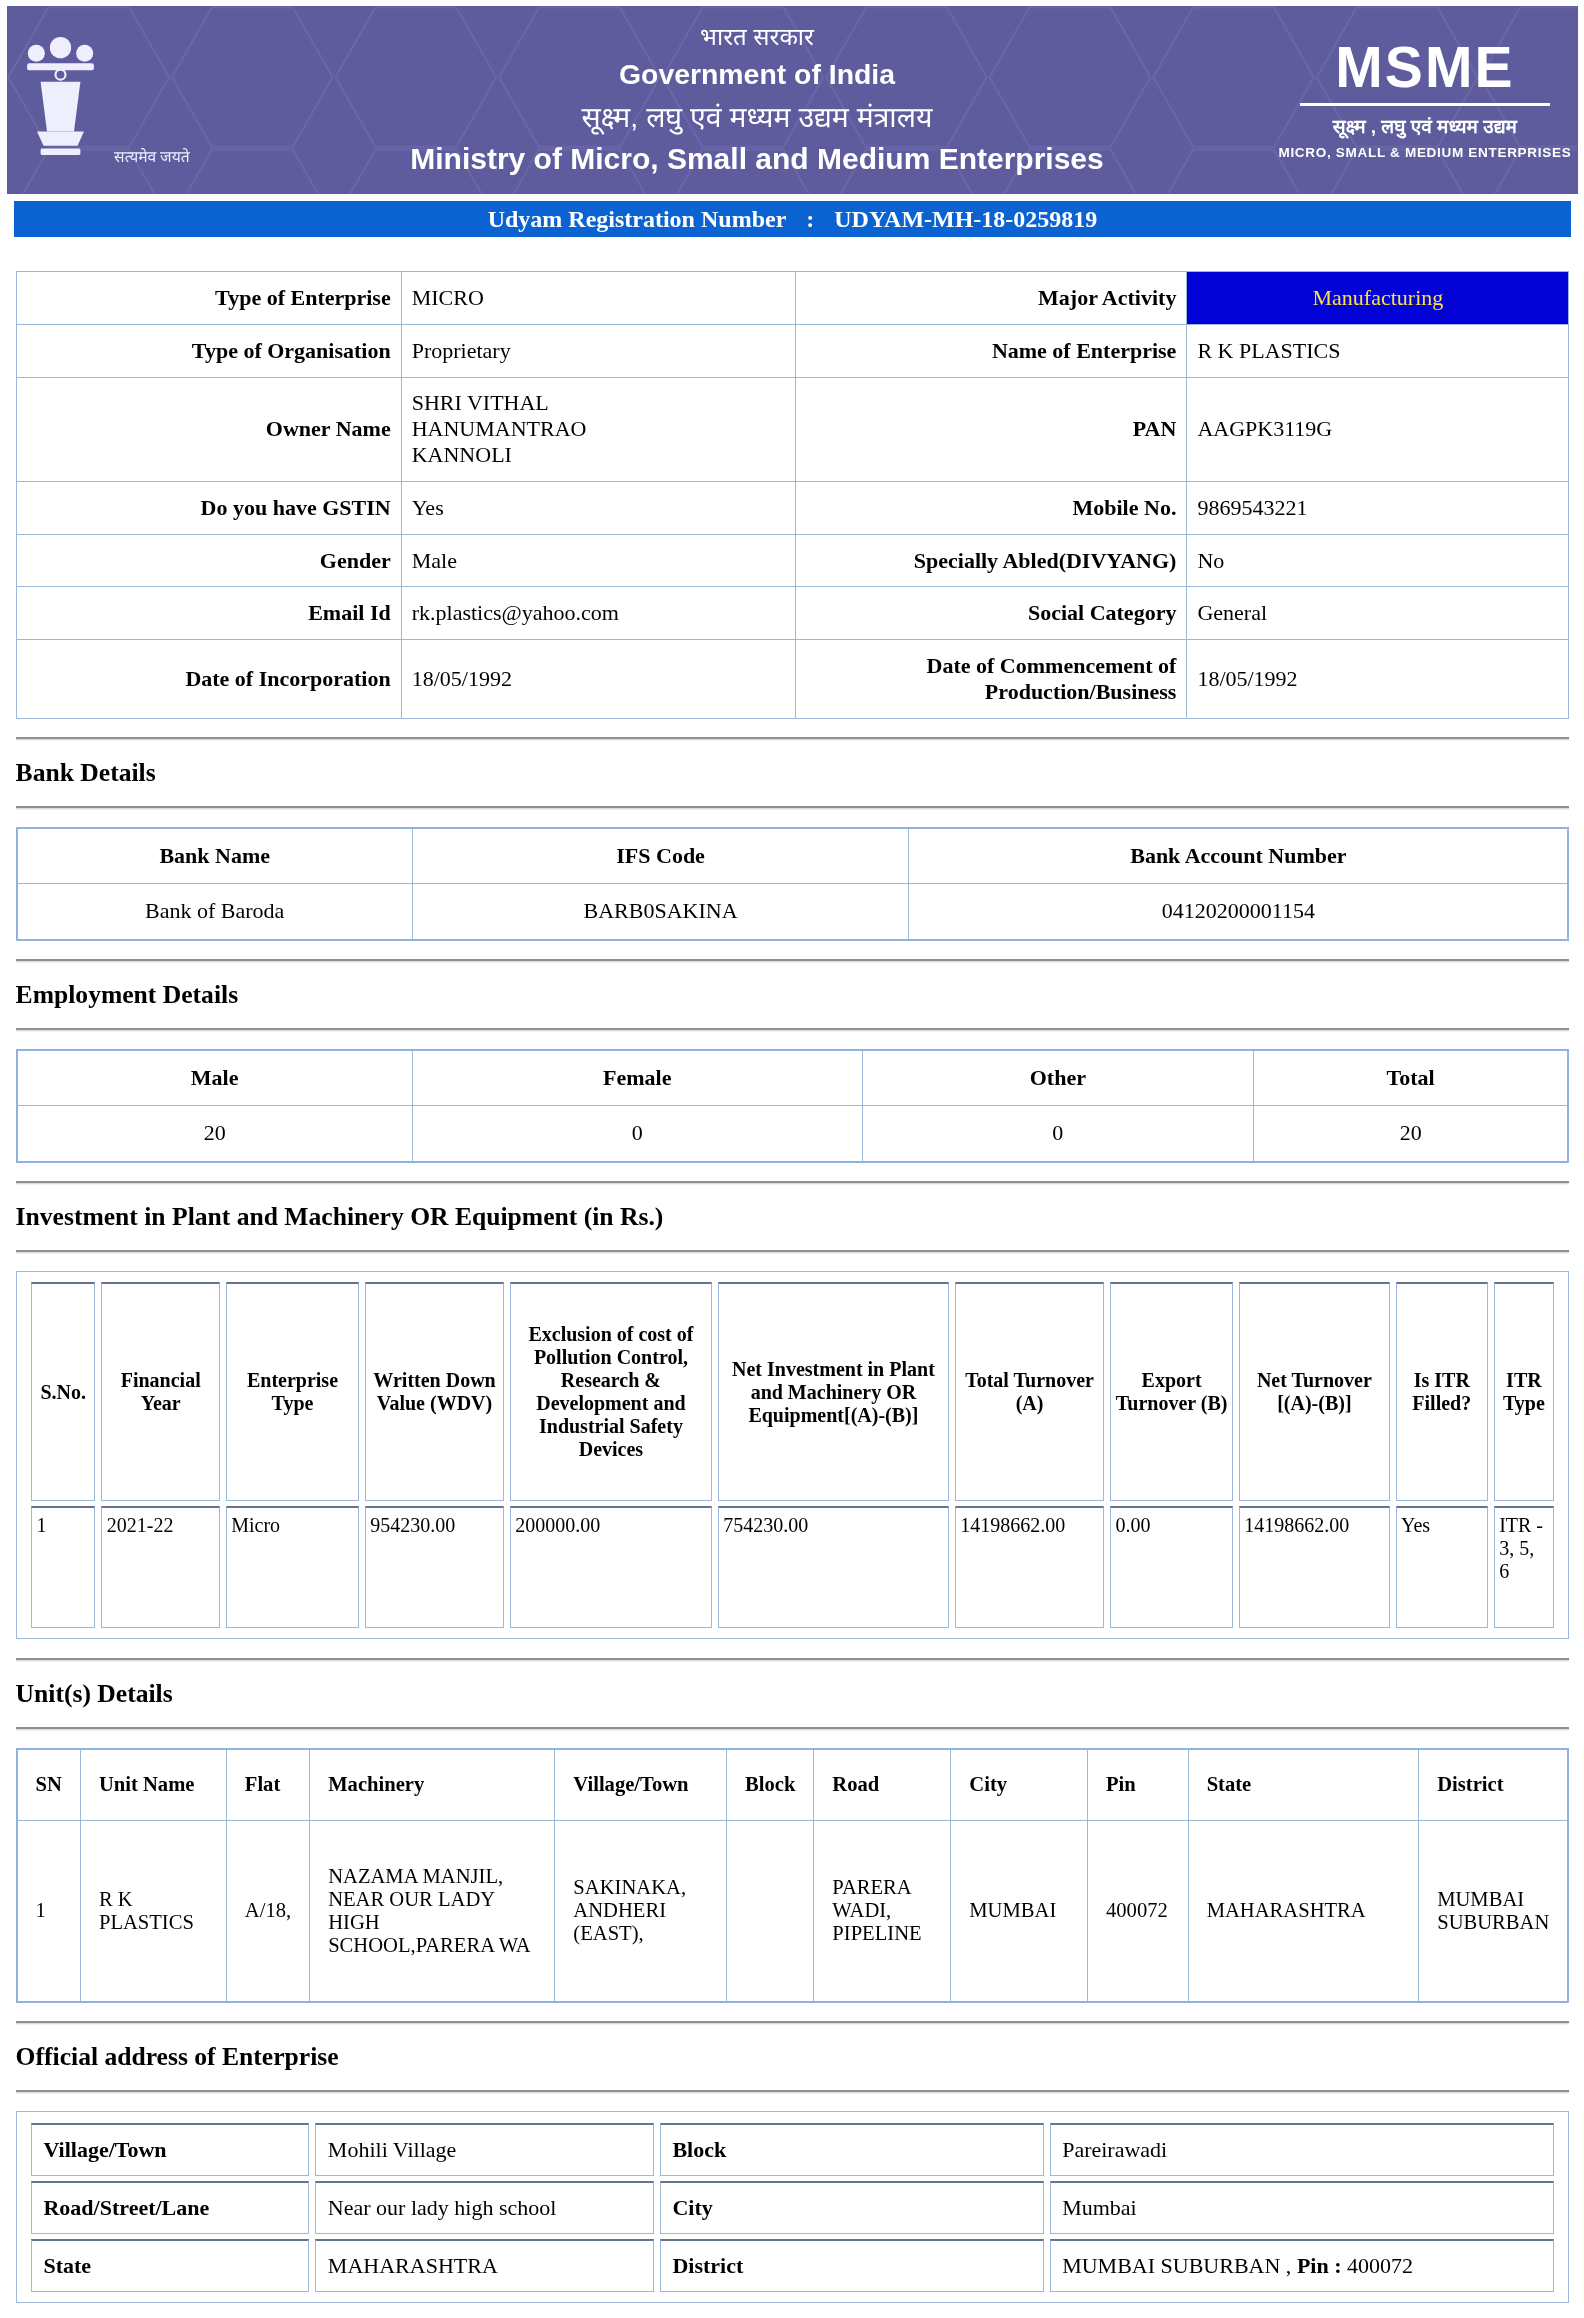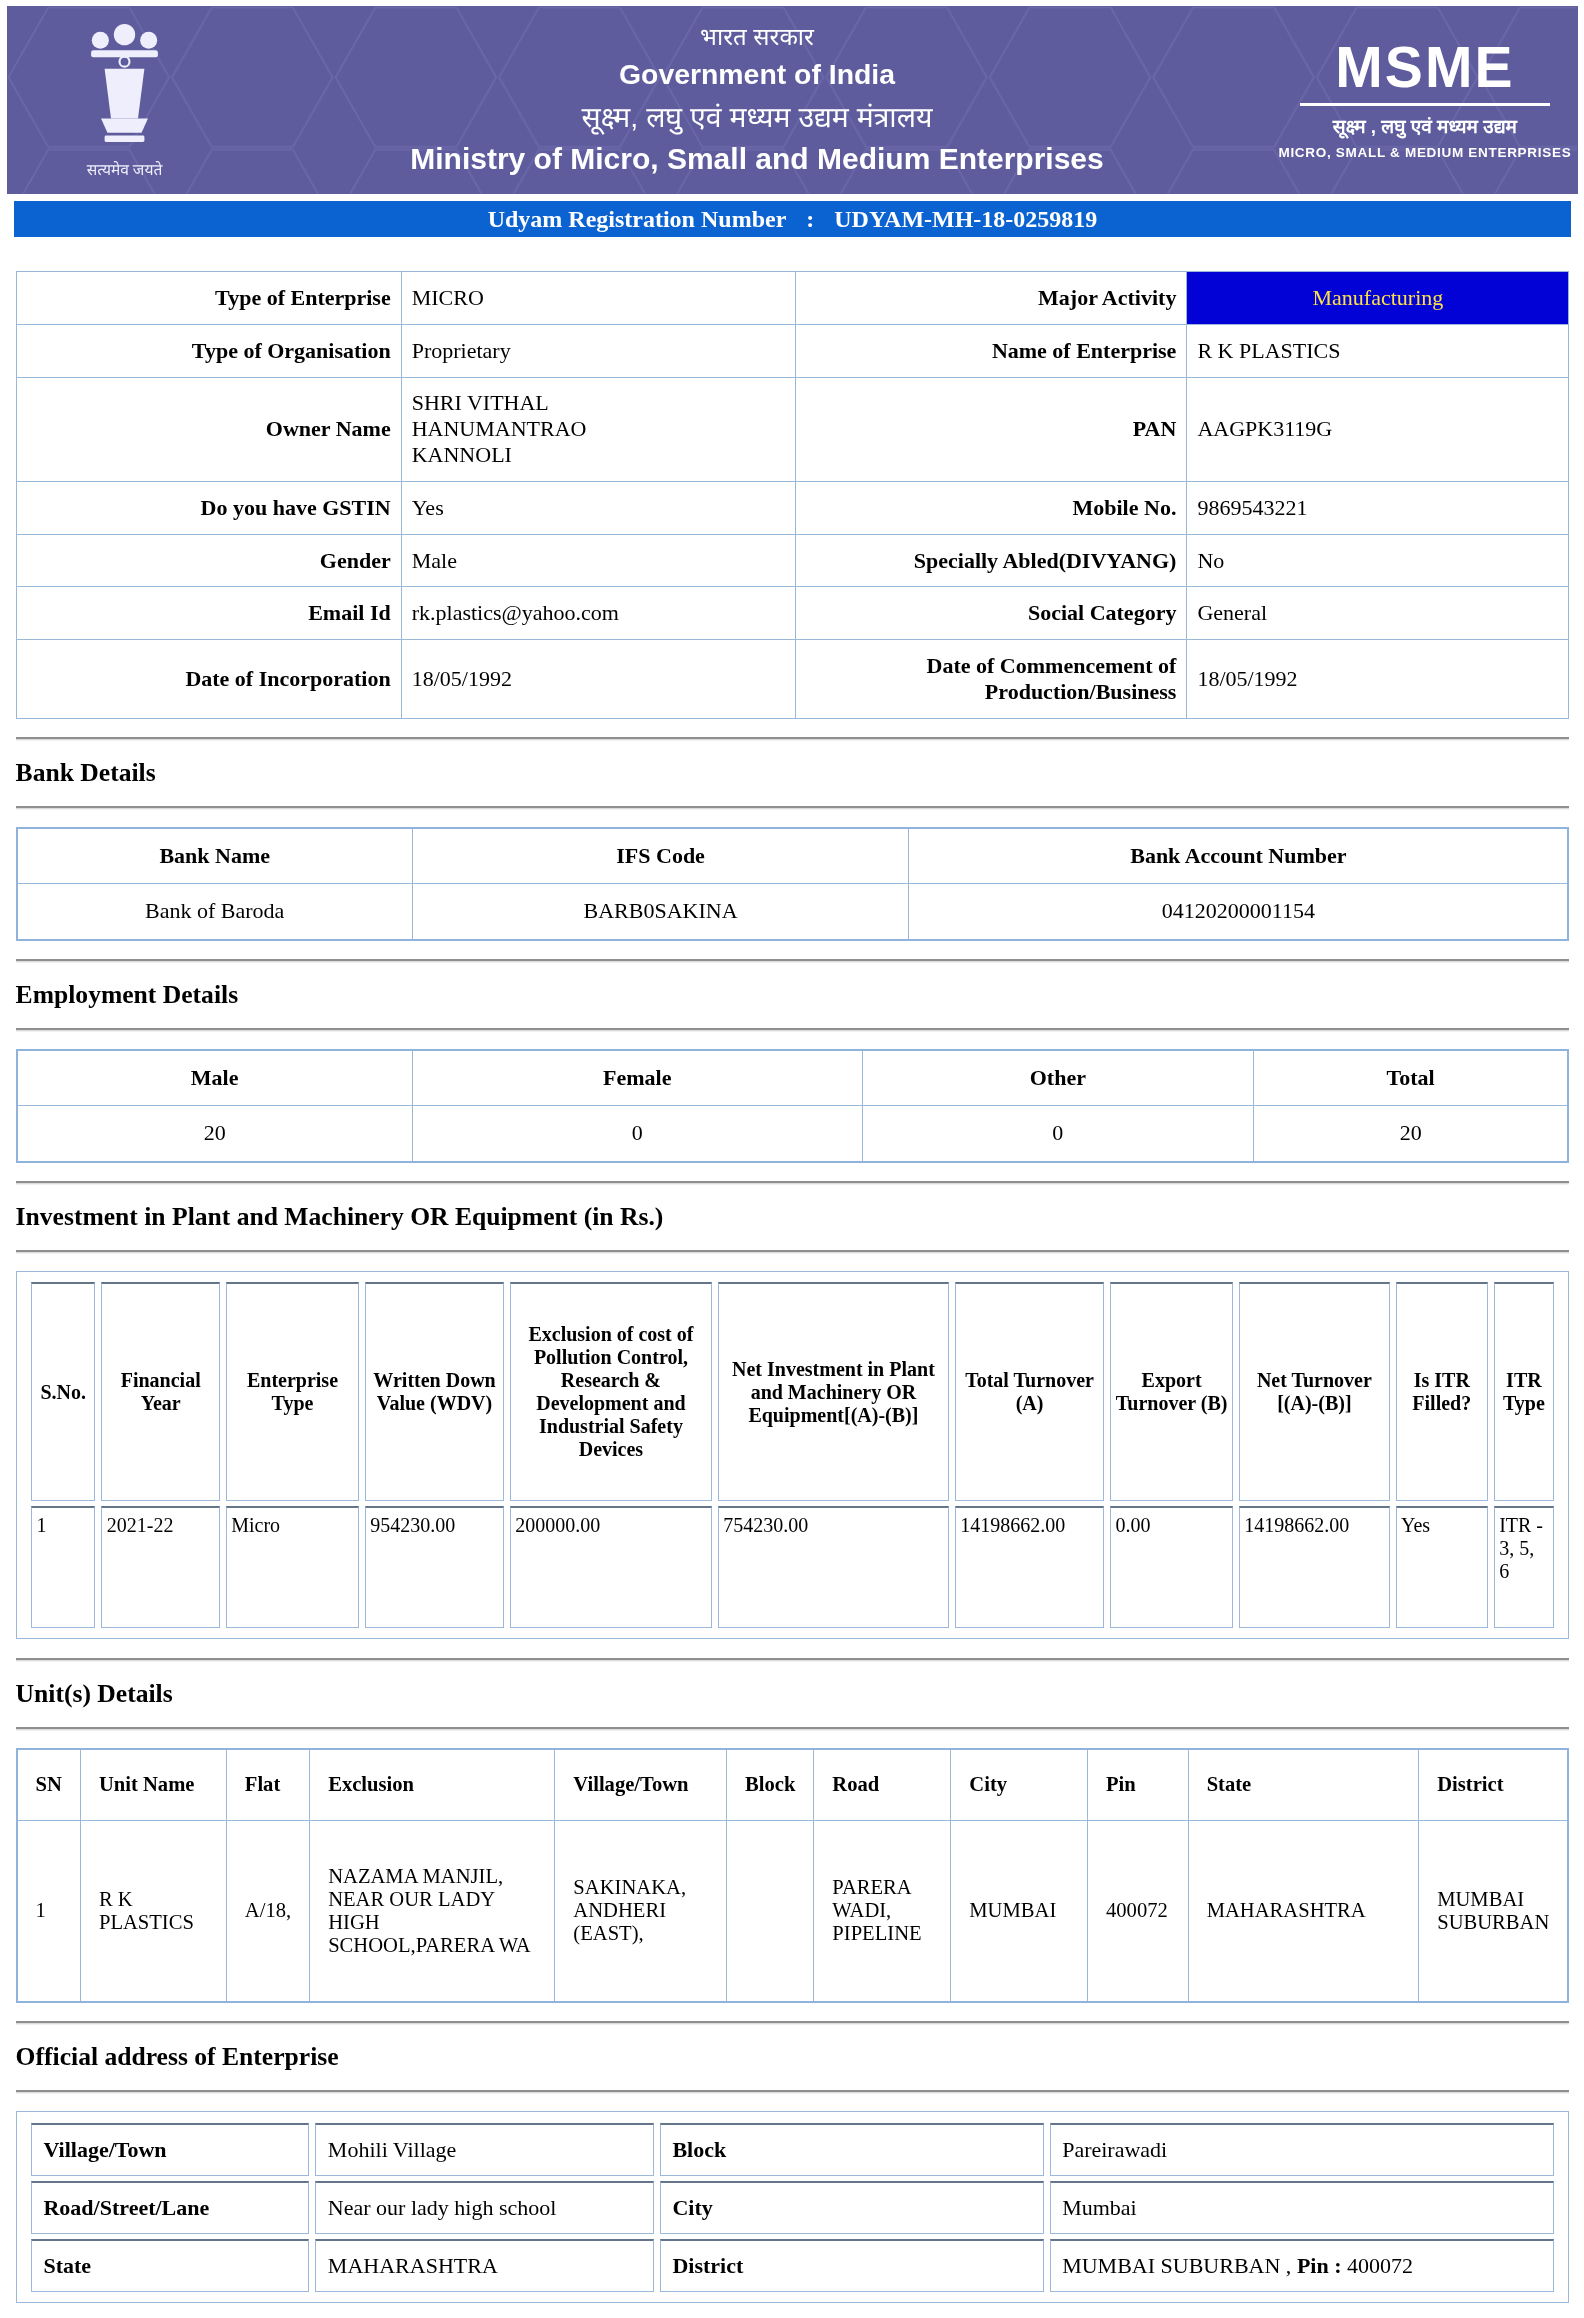--- a/index.html
+++ b/index.html
@@ -1,21 +1,21 @@
 <!DOCTYPE html>
 <html style="font-size:11.4px"><head>
 <meta charset="utf-8">
 <style>
   html,body{margin:0;padding:0;width:1585px;height:2319px;background:#fff;overflow:hidden;
     font-family:"Liberation Serif","DejaVu Serif",serif;color:#000;}
   
   .banner{position:relative;margin:5.7px 7.1px 0;height:188px;background:#5e5c9d;display:flex;
     align-items:center;color:#fff;overflow:hidden;}
   .hexbg{position:absolute;inset:0;opacity:.45;}
-  .emblem-block{width:235px;display:flex;flex-direction:column;align-items:center;z-index:1;}
+  .emblem-block{width:235px;display:flex;flex-direction:row;align-items:flex-end;z-index:1;}
   .emblem-motto{font-size:15.6px;margin-top:4.3px;color:#eeeefc;}
   .banner-center{flex:1;text-align:center;z-index:1;font-family:"Liberation Sans","DejaVu Sans",sans-serif;line-height:1.25;}
   .bc1{font-size:24px;}
   .bc2{font-size:28.4px;font-weight:bold;margin-top:5.7px;}
   .bc3{font-size:28.4px;margin-top:7.1px;}
   .bc4{font-size:30px;font-weight:bold;margin-top:5px;}
   .msme-block{width:306px;text-align:center;z-index:1;font-family:"Liberation Sans","DejaVu Sans",sans-serif;}
   .msme-mark{font-size:57px;font-weight:bold;letter-spacing:2.1px;line-height:1;}
   .msme-line{height:2.8px;background:#fff;margin:7.1px 28.4px;}
   .msme-hindi{font-size:19px;font-weight:bold;}
@@ -278,21 +278,21 @@
         <col style="width:8.9%">
       <col style="width:6.5%">
         <col style="width:15.1%">
         <col style="width:9.4%">
     </colgroup>
     <tbody>
         <tr>
       <th>SN</th>
       <th>Unit Name</th>
       <th>Flat</th>
-      <th>Exclusion</th>
+      <th>Machinery</th>
       <th>Village/Town</th>
       <th>Block</th>
       <th>Road</th>
       <th>City</th>
       <th>Pin</th>
       <th>State</th>
       <th>District</th>
     </tr>
     <tr>
       <td>1</td>

